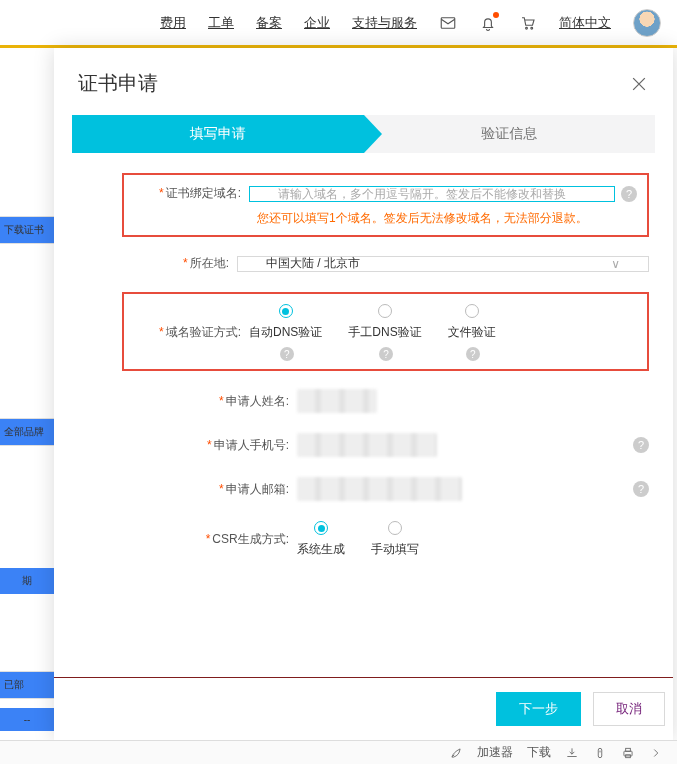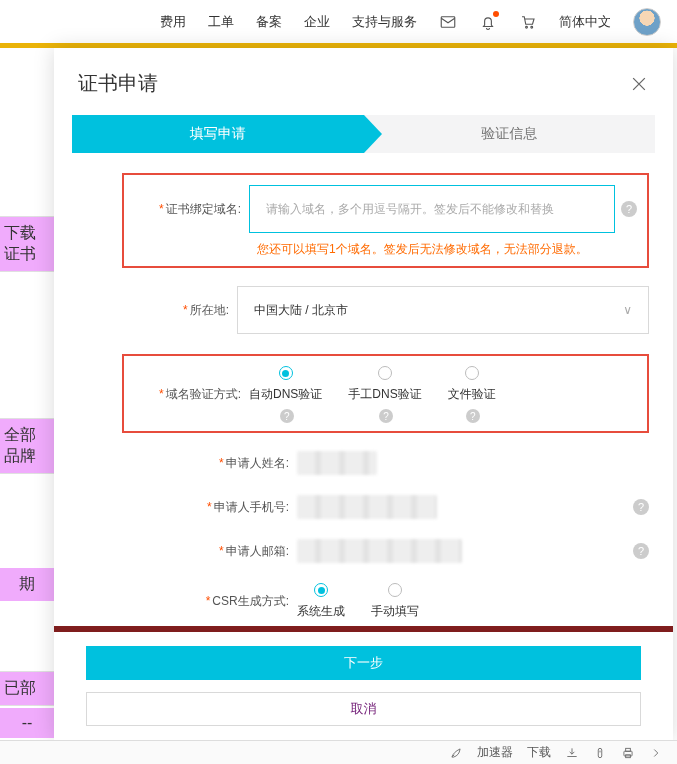--- a/index.html
+++ b/index.html
@@ -6,40 +6,40 @@
   body {
     width: 677px; height: 764px;
     font-family: "Microsoft YaHei", "PingFang SC", sans-serif;
     font-size: 13px; color: #333;
     background: #fff; position: relative; overflow: hidden;
   }
   
   .topnav {
     height: 48px; display: flex; align-items: center;
     justify-content: flex-end; gap: 22px; padding: 0 16px;
-    border-bottom: 5px solid #eab308; color: #333;
+    border-bottom: 3px solid #eab308; color: #333; text-decoration: underline;
   }
   .topnav a { color: #333; text-decoration: none; cursor: pointer; }
   .nav-icon { width: 18px; height: 18px; display: inline-flex; align-items: center; justify-content: center; color: #555; position: relative; }
   .nav-icon svg { width: 18px; height: 18px; stroke: #555; fill: none; stroke-width: 1.5; }
   .avatar {
     width: 28px; height: 28px; border-radius: 50%;
     background: radial-gradient(circle at 50% 35%, #f7d7b5 0 35%, #6ea1c8 36% 100%);
     border: 1px solid #ccc;
   }
   .bell-dot::after {
     content: ""; position: absolute; top: -2px; right: -2px;
     width: 6px; height: 6px; border-radius: 50%; background: #ff4d00;
   }
   
   .left-strip { position: absolute; left: 0; top: 48px; bottom: 0; width: 54px; }
   .left-chip {
-    position: absolute; left: 0; right: 0; background: #f0abfc;
+    position: absolute; left: 0; right: 0; background: #3b82f6;
     border-top: 1px solid #e0e0e0; border-bottom: 1px solid #e0e0e0;
-    padding: 6px 4px; font-size: 16px; color: #333; text-align: left;
+    padding: 6px 4px; font-size: 10px; color: #333; text-align: left;
   }
   .left-chip.nt { border: none; text-align: center; }
   
   .modal {
     position: absolute; left: 54px; top: 48px; right: 4px; bottom: 24px;
     background: #fff; display: flex; flex-direction: column;
     box-shadow: 0 0 20px rgba(0,0,0,0.15);
   }
   .modal-header {
     display: flex; align-items: center; justify-content: space-between;
@@ -69,21 +69,21 @@
   }
   .row .label .req { color: #ff4d00; margin-right: 2px; }
   .row .control { flex: 1; display: flex; align-items: center; position: relative; }
   .row .help-icon {
     width: 16px; height: 16px; margin-left: 6px; flex: 0 0 16px;
     border-radius: 50%; background: #ccc; color: #fff;
     display: inline-flex; align-items: center; justify-content: center;
     font-size: 11px; cursor: pointer;
   }
   .text-input, .select {
-    flex: 1; height: 48px; border: 1px solid #d9d9d9; padding: 0 16px;
+    flex: 1; height: 16px; border: 1px solid #d9d9d9; padding: 0 28px;
     font-size: 12px; color: #333; background: #fff;
   }
   .text-input::placeholder { color: #aaa; }
   .select { display: flex; align-items: center; justify-content: space-between; cursor: pointer; }
   .chevron { color: #aaa; }
   .redbox { border: 2px solid #e74c3c; padding: 10px 10px 8px; margin-bottom: 18px; }
   .redbox .row { margin-bottom: 8px; }
   .warn { color: #ff6a00; font-size: 12px; margin-left: 123px; }
   .radio-group { display: flex; align-items: center; gap: 26px; }
   .radio-item { display: inline-flex; align-items: center; gap: 6px; cursor: pointer; color: #333; font-size: 12px; flex-direction: column; }
@@ -101,21 +101,21 @@
   }
   .blurred {
     flex: 1; height: 24px;
     background: repeating-linear-gradient(90deg, #eee 0 18px, #e3e3e3 18px 24px);
     filter: blur(1.5px); border-radius: 2px; max-width: 220px;
   }
   .blurred.short { max-width: 80px; }
   
   .modal-footer {
     display: flex; justify-content: flex-end; gap: 12px;
-    padding: 14px 32px; border-top: 6px solid #7f1d1d; flex-direction: column;
+    padding: 14px 8px; border-top: 1px solid #7f1d1d;
   }
   .btn {
     height: 34px; padding: 0 22px; font-size: 13px; cursor: pointer;
     display: inline-flex; align-items: center; justify-content: center;
     border: 1px solid #d9d9d9; background: #fff; color: #701a75;
   }
   .btn.primary { background: #00c1de; border-color: #00c1de; color: #fff; }
   
   .osbar {
     position: absolute; left: 0; right: 0; bottom: 0; height: 24px;

